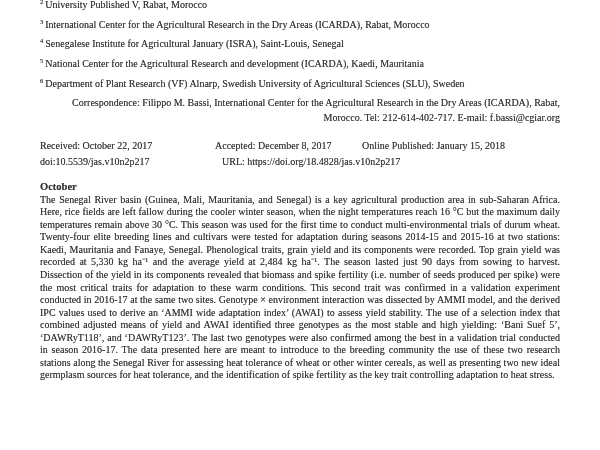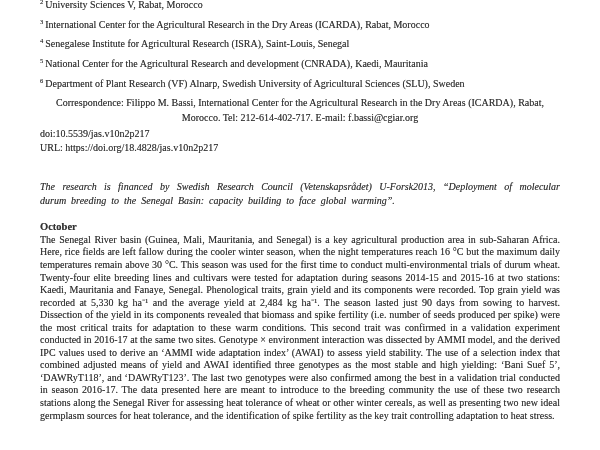--- a/index.html
+++ b/index.html
@@ -22,30 +22,30 @@
     white-space: nowrap;
   }
   .affil sup {
     font-size: 6.5px;
     margin-right: 2px;
   }
   .correspondence {
     font-size: 10px;
     line-height: 15px;
     margin-top: 2px;
-    text-align: center;
+    text-align: right;
   }
   .meta-row {
     display: flex;
     font-size: 10px;
     line-height: 14px;
     margin-top: 14px;
     white-space: nowrap;
   }
-  .meta-row.second { margin-top: 2px; flex-direction: column; }
+  .meta-row.second { margin-top: 2px; }
   .meta-row .col1 { width: 175px; flex: none; }
   .meta-row .col1b { width: 182px; flex: none; }
   .meta-row .col2 { width: 147px; flex: none; }
   .funding-note {
     font-size: 10px;
     font-style: italic;
     line-height: 14.6px;
     margin-top: 25px;
     text-align: justify;
     word-spacing: 2.5px;
@@ -63,43 +63,47 @@
     text-align: justify;
   }
 </style>
 </head>
 <body>
 
 <div class="page">
 
   <div class="affiliations">
     <div class="affil">
-      <sup>2</sup><span>University Sciences V, Rabat, Morocco</span>
+      <sup>2</sup><span>University Published V, Rabat, Morocco</span>
     </div>
     <div class="affil">
       <sup>3</sup><span>International Center for the Agricultural Research in the Dry Areas (ICARDA), Rabat, Morocco</span>
     </div>
     <div class="affil">
-      <sup>4</sup><span>Senegalese Institute for Agricultural Research (ISRA), Saint-Louis, Senegal</span>
+      <sup>4</sup><span>Senegalese Institute for Agricultural January (ISRA), Saint-Louis, Senegal</span>
     </div>
     <div class="affil">
-      <sup>5</sup><span>National Center for the Agricultural Research and development (CNRADA), Kaedi, Mauritania</span>
+      <sup>5</sup><span>National Center for the Agricultural Research and development (ICARDA), Kaedi, Mauritania</span>
     </div>
     <div class="affil">
       <sup>6</sup><span>Department of Plant Research (VF) Alnarp, Swedish University of Agricultural Sciences (SLU), Sweden</span>
     </div>
   </div>
 
   <div class="correspondence">Correspondence: Filippo M. Bassi, International Center for the Agricultural Research in the Dry Areas (ICARDA), Rabat, Morocco. Tel: 212-614-402-717. E-mail: f.bassi@cgiar.org</div>
 
+  <div class="meta-row">
+    <span class="col1">Received: October 22, 2017</span>
+    <span class="col2">Accepted: December 8, 2017</span>
+    <span>Online Published: January 15, 2018</span>
+  </div>
 
   <div class="meta-row second">
     <span class="col1b">doi:10.5539/jas.v10n2p217</span>
     <span>URL: https://doi.org/18.4828/jas.v10n2p217</span>
   </div>
 
-  <div class="funding-note">The research is financed by Swedish Research Council (Vetenskapsrådet) U-Forsk2013, “Deployment of molecular durum breeding to the Senegal Basin: capacity building to face global warming”.</div>
 
   <div class="abstract-heading">October</div>
 
   <div class="abstract-body">The Senegal River basin (Guinea, Mali, Mauritania, and Senegal) is a key agricultural production area in sub-Saharan Africa. Here, rice fields are left fallow during the cooler winter season, when the night temperatures reach 16 °C but the maximum daily temperatures remain above 30 °C. This season was used for the first time to conduct multi-environmental trials of durum wheat. Twenty-four elite breeding lines and cultivars were tested for adaptation during seasons 2014-15 and 2015-16 at two stations: Kaedi, Mauritania and Fanaye, Senegal. Phenological traits, grain yield and its components were recorded. Top grain yield was recorded at 5,330 kg ha⁻¹ and the average yield at 2,484 kg ha⁻¹. The season lasted just 90 days from sowing to harvest. Dissection of the yield in its components revealed that biomass and spike fertility (i.e. number of seeds produced per spike) were the most critical traits for adaptation to these warm conditions. This second trait was confirmed in a validation experiment conducted in 2016-17 at the same two sites. Genotype × environment interaction was dissected by AMMI model, and the derived IPC values used to derive an ‘AMMI wide adaptation index’ (AWAI) to assess yield stability. The use of a selection index that combined adjusted means of yield and AWAI identified three genotypes as the most stable and high yielding: ‘Bani Suef 5’, ‘DAWRyT118’, and ‘DAWRyT123’. The last two genotypes were also confirmed among the best in a validation trial conducted in season 2016-17. The data presented here are meant to introduce to the breeding community the use of these two research stations along the Senegal River for assessing heat tolerance of wheat or other winter cereals, as well as presenting two new ideal germplasm sources for heat tolerance, and the identification of spike fertility as the key trait controlling adaptation to heat stress.</div>
 
 </div>
 
 </body></html>

